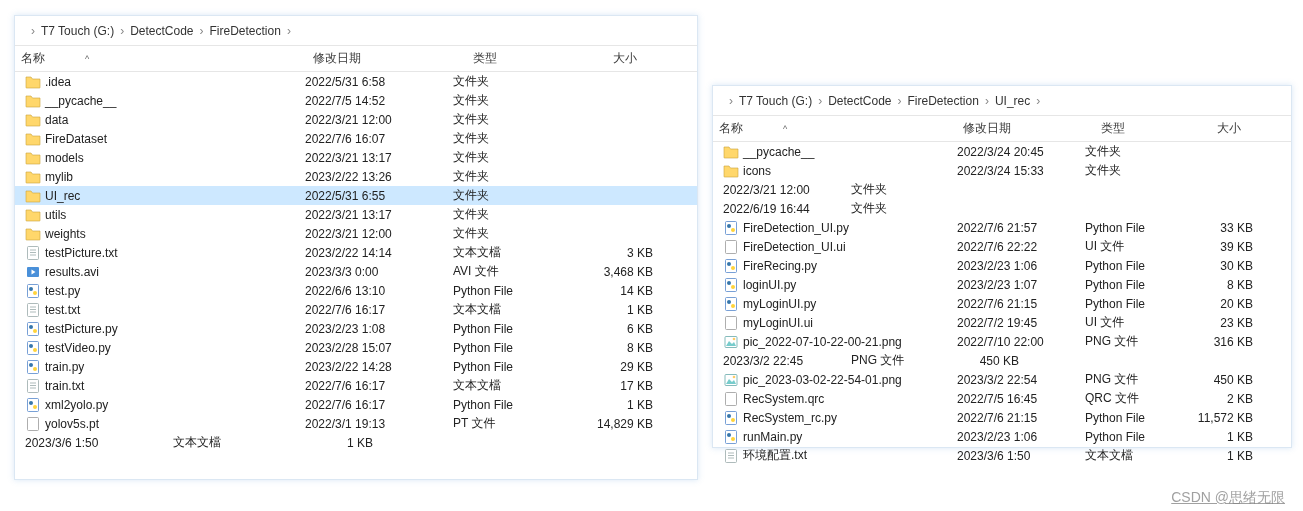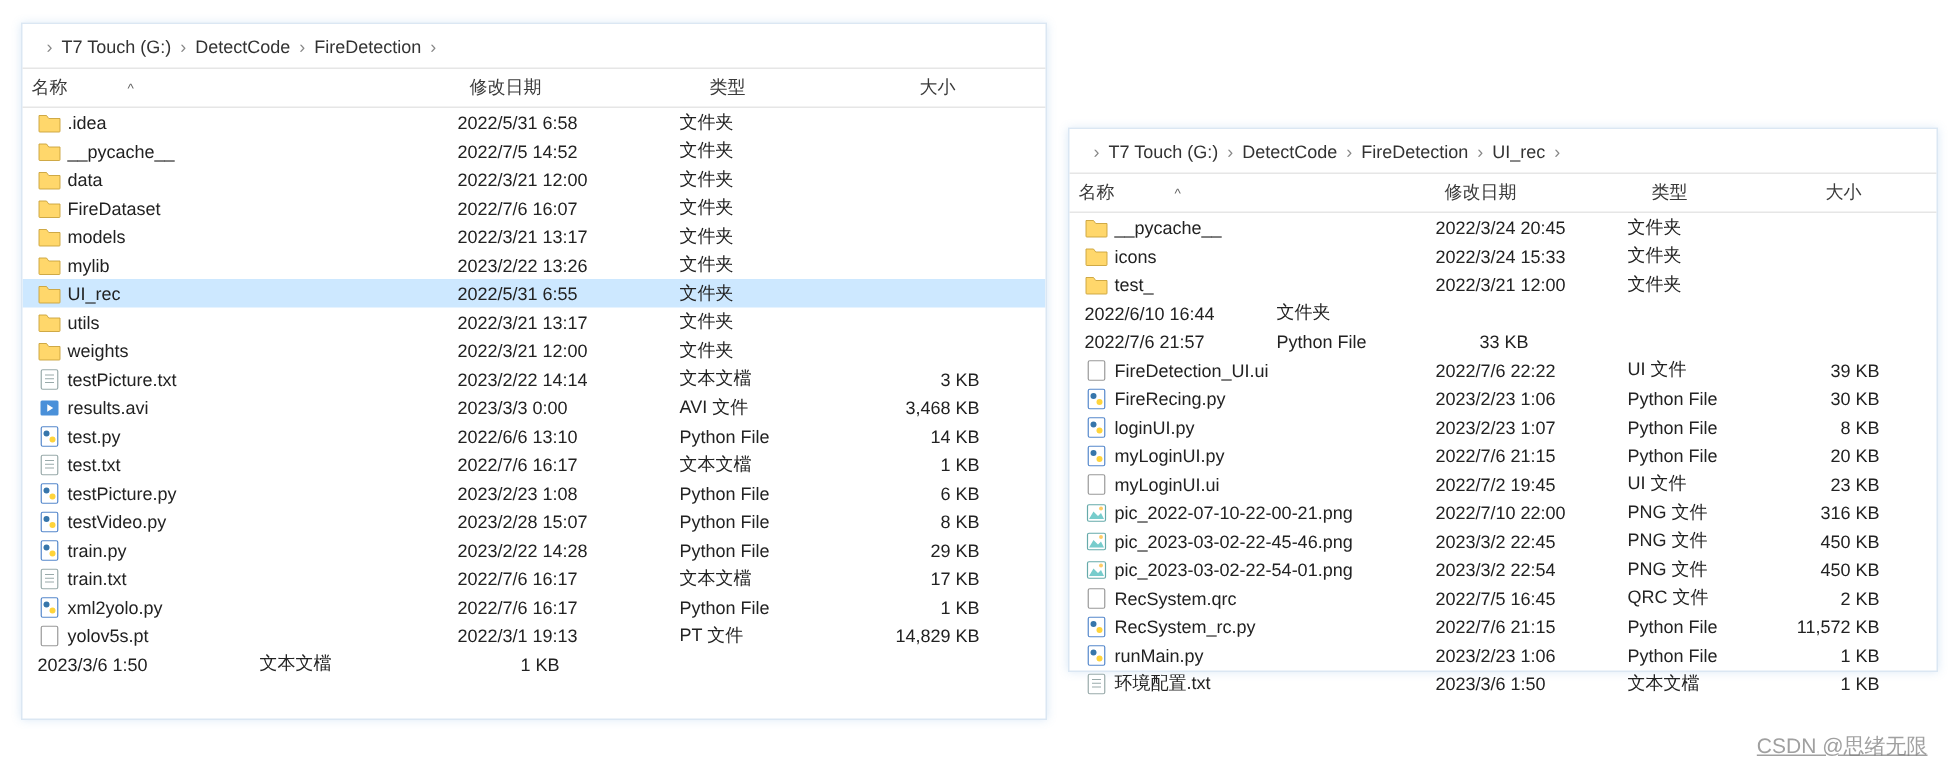--- a/index.html
+++ b/index.html
@@ -462,38 +462,38 @@
               <use href="#ic-folder"></use>
             </svg>
           </span>
           <span>icons</span>
         </div>
         <div class="cell c-date">2022/3/24 15:33</div>
         <div class="cell c-type">文件夹</div>
         <div class="cell c-size"></div>
       </div>
       <div class="row">
-        <div class="cell c-name">
-          <span class="ico">
-            <svg width="16" height="16" viewBox="0 0 16 16">
-              <use href="#ic-folder"></use>
-            </svg>
-          </span>
-          <span>test_</span>
-        </div>
         <div class="cell c-date">2022/3/21 12:00</div>
         <div class="cell c-type">文件夹</div>
         <div class="cell c-size"></div>
       </div>
       <div class="row">
-        <div class="cell c-date">2022/6/10 16:44</div>
-        <div class="cell c-type">文件夹</div>
-        <div class="cell c-size"></div>
-      </div>
-      <div class="row">
+        <div class="cell c-date">2022/6/19 16:44</div>
+        <div class="cell c-type">文件夹</div>
+        <div class="cell c-size"></div>
+      </div>
+      <div class="row">
+        <div class="cell c-name">
+          <span class="ico">
+            <svg width="16" height="16" viewBox="0 0 16 16">
+              <use href="#ic-py"></use>
+            </svg>
+          </span>
+          <span>FireDetection_UI.py</span>
+        </div>
         <div class="cell c-date">2022/7/6 21:57</div>
         <div class="cell c-type">Python File</div>
         <div class="cell c-size">33 KB</div>
       </div>
       <div class="row">
         <div class="cell c-name">
           <span class="ico">
             <svg width="16" height="16" viewBox="0 0 16 16">
               <use href="#ic-generic"></use>
             </svg>
@@ -563,28 +563,20 @@
               <use href="#ic-png"></use>
             </svg>
           </span>
           <span>pic_2022-07-10-22-00-21.png</span>
         </div>
         <div class="cell c-date">2022/7/10 22:00</div>
         <div class="cell c-type">PNG 文件</div>
         <div class="cell c-size">316 KB</div>
       </div>
       <div class="row">
-        <div class="cell c-name">
-          <span class="ico">
-            <svg width="16" height="16" viewBox="0 0 16 16">
-              <use href="#ic-png"></use>
-            </svg>
-          </span>
-          <span>pic_2023-03-02-22-45-46.png</span>
-        </div>
         <div class="cell c-date">2023/3/2 22:45</div>
         <div class="cell c-type">PNG 文件</div>
         <div class="cell c-size">450 KB</div>
       </div>
       <div class="row">
         <div class="cell c-name">
           <span class="ico">
             <svg width="16" height="16" viewBox="0 0 16 16">
               <use href="#ic-png"></use>
             </svg>

